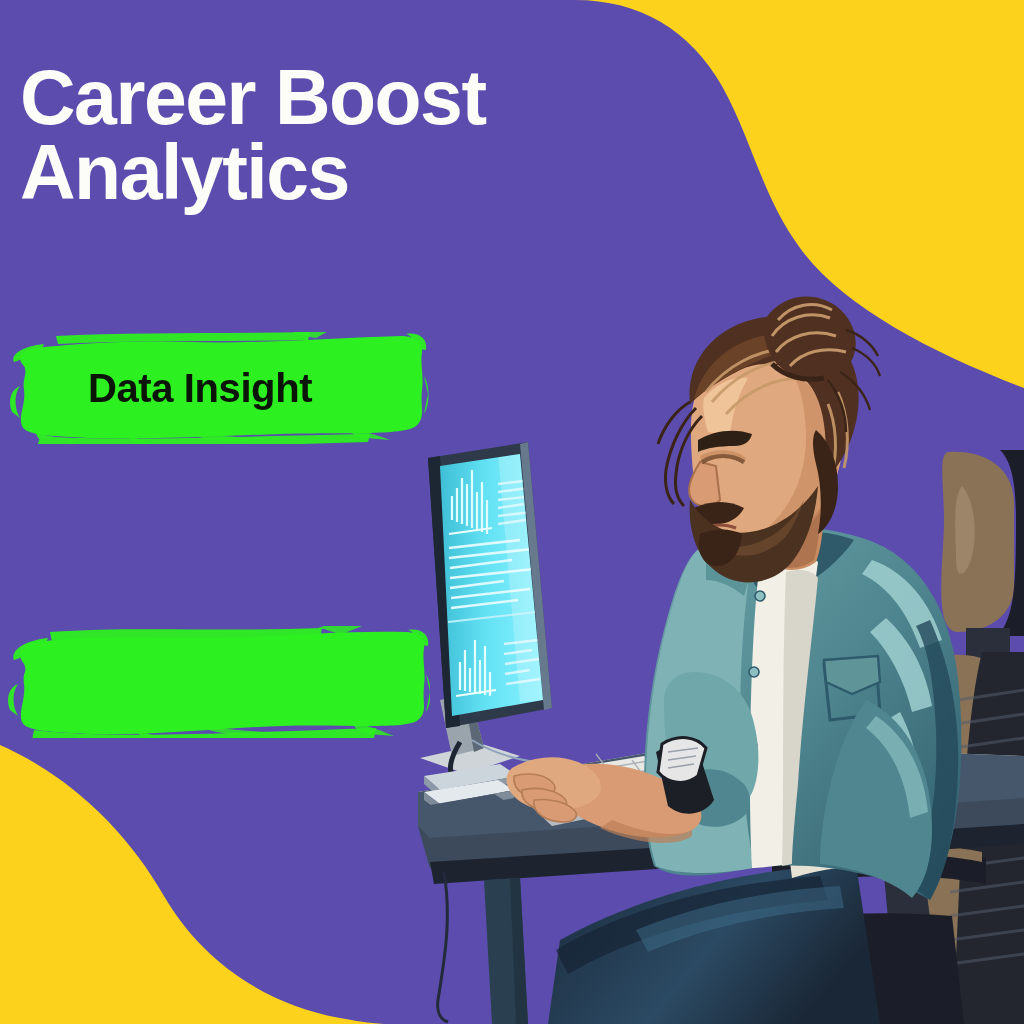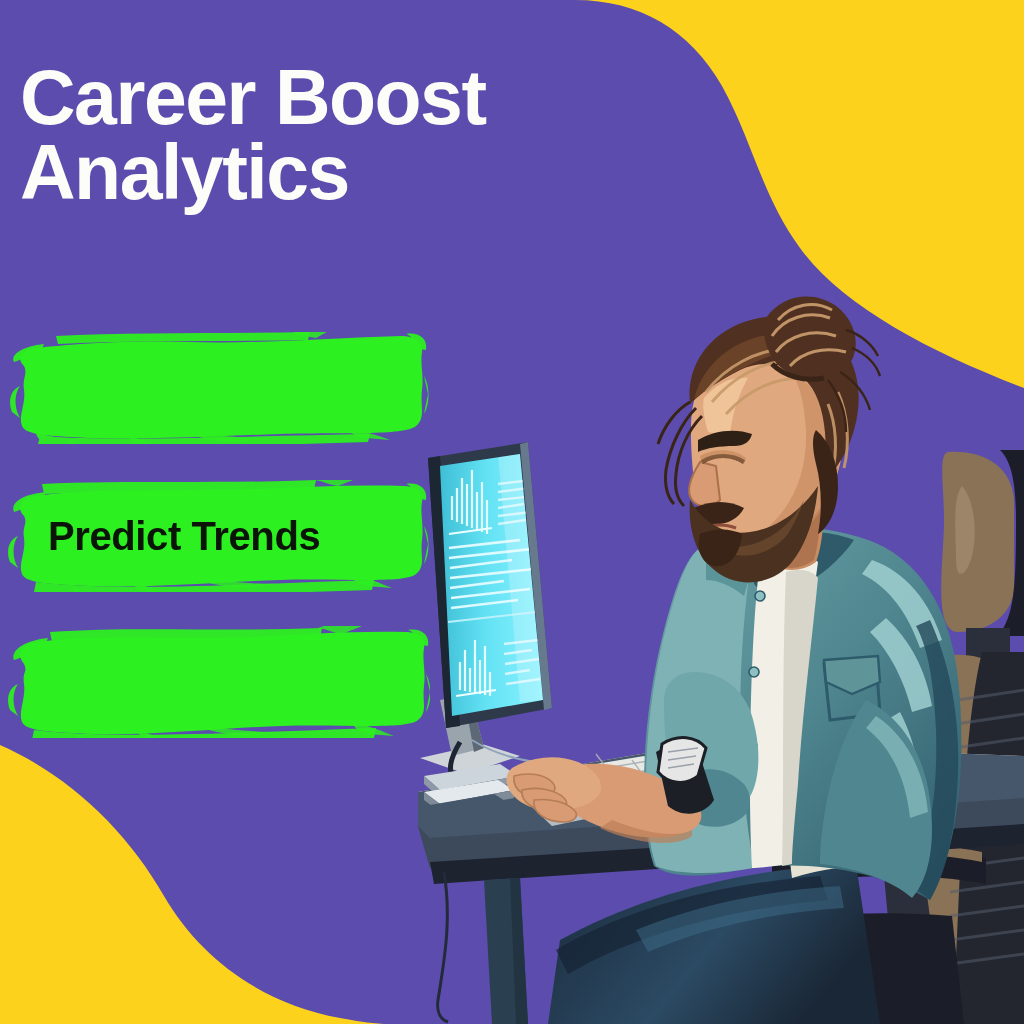--- a/index.html
+++ b/index.html
@@ -509,47 +509,23 @@
         <path d="M414,44 C420,54 420,72 414,82 L418,62 Z"></path>
       </g>
       <g fill="#2df020" opacity="0.85">
         <path d="M60,108 C72,116 82,124 86,132 L72,124 C64,118 58,112 60,108 Z"></path>
         <path d="M280,2 C296,-4 312,-6 324,-4 L306,6 C294,4 286,2 280,2 Z"></path>
         <path d="M340,96 C356,100 370,104 380,108 L356,106 C344,104 338,100 340,96 Z"></path>
         <path d="M120,104 C136,110 150,114 158,118 L136,114 C124,110 118,108 120,104 Z"></path>
         <path d="M180,100 C206,104 236,106 258,106 L226,110 C198,108 178,104 180,100 Z"></path>
       </g>
     </svg>
+    <span class="label">Data Insight</span>
   </div>
 
-  <div class="badge" id="badge-1">
-    <svg class="brush" viewBox="0 0 422 112" preserveAspectRatio="none">
-      <path fill="#2df020" d="M16,36 C8,28 12,18 28,16 C66,10 130,10 192,10
-               C256,10 326,4 396,6 C408,6 416,12 414,22
-               C412,34 416,46 414,60 C412,76 418,86 408,94
-               C396,104 334,98 272,100 C208,102 142,108 82,106
-               C46,104 18,104 14,94 C10,84 18,72 16,58 C14,46 20,44 16,36 Z"></path>
-      <g fill="#2df020" opacity="0.95">
-        <path d="M6,32 C2,22 16,14 38,12 L32,24 C20,26 12,30 6,32 Z"></path>
-        <path d="M398,4 C410,2 420,8 418,20 L408,18 C406,10 404,6 398,4 Z"></path>
-        <path d="M34,4 C116,0 214,4 308,0 L306,10 C214,12 118,10 36,14 Z"></path>
-        <path d="M28,102 C112,112 238,104 366,100 L364,110 C232,114 104,120 26,112 Z"></path>
-        <path d="M10,56 C4,64 4,78 10,88 L2,82 C-2,72 0,60 10,56 Z"></path>
-        <path d="M416,46 C422,56 422,74 416,84 L420,64 Z"></path>
-      </g>
-      <g fill="#2df020" opacity="0.85">
-        <path d="M66,106 C78,114 88,124 92,132 L76,122 C68,116 64,110 66,106 Z"></path>
-        <path d="M306,0 C322,-6 338,-6 350,-2 L330,6 C318,4 312,0 306,0 Z"></path>
-        <path d="M344,94 C360,98 374,104 384,108 L358,106 C346,102 342,98 344,94 Z"></path>
-        <path d="M126,102 C142,108 156,112 164,116 L140,112 C128,108 124,106 126,102 Z"></path>
-        <path d="M192,98 C218,102 248,104 270,104 L238,108 C210,106 190,102 192,98 Z"></path>
-      </g>
-    </svg>
-    <span class="label">Predict Trends</span>
-  </div>
 
   <div class="badge" id="badge-2">
     <svg class="brush" viewBox="0 0 422 112" preserveAspectRatio="none">
       <path fill="#2df020" d="M16,38 C8,28 12,18 30,16 C70,10 134,12 196,12
                C260,12 330,4 398,6 C410,6 418,12 416,22
                C414,34 418,46 416,60 C414,76 420,86 410,94
                C398,104 336,98 274,100 C210,102 144,110 84,108
                C48,106 18,106 14,96 C10,86 18,72 16,58 C14,46 20,46 16,38 Z"></path>
       <g fill="#2df020" opacity="0.95">
         <path d="M6,34 C2,24 18,14 40,12 L34,26 C22,28 12,32 6,34 Z"></path>

